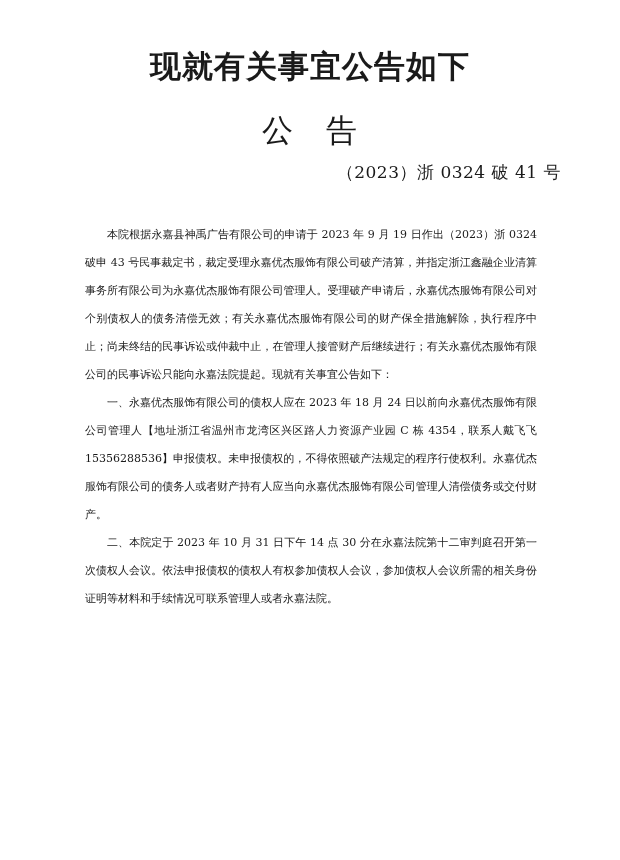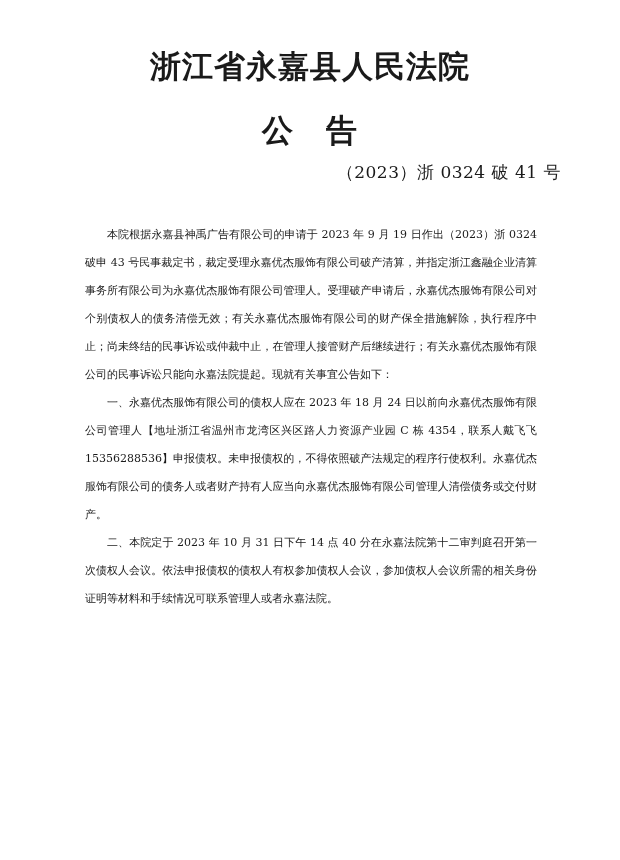--- a/index.html
+++ b/index.html
@@ -29,21 +29,21 @@
     white-space: nowrap;
   }
   .doc-title {
     position: absolute;
     top: 110px;
     left: 0;
     width: 620px;
     margin: 0;
     text-align: center;
     font-size: 31px;
-    font-weight: bold;
+    font-weight: normal;
     letter-spacing: 1px;
     white-space: nowrap;
   }
   .case-number {
     position: absolute;
     top: 161px;
     left: 0;
     width: 533px;
     text-align: right;
     font-size: 17px;
@@ -64,21 +64,21 @@
   .doc-body p {
     margin: 0;
     padding: 0;
     text-indent: 2em;
   }
 </style>
 </head>
 <body>
 
 <div class="page">
-  <h1 class="court-name">浙江省永嘉县人民法院</h1>
+  <h1 class="court-name">现就有关事宜公告如下</h1>
   <h2 class="doc-title">公　告</h2>
   <div class="case-number">（2023）浙 0324 破 41 号</div>
   <div class="doc-body">
     <p>本院根据永嘉县神禹广告有限公司的申请于 2023 年 9 月 19 日作出（2023）浙 0324 破申 43 号民事裁定书，裁定受理永嘉优杰服饰有限公司破产清算，并指定浙江鑫融企业清算事务所有限公司为永嘉优杰服饰有限公司管理人。受理破产申请后，永嘉优杰服饰有限公司对个别债权人的债务清偿无效；有关永嘉优杰服饰有限公司的财产保全措施解除，执行程序中止；尚未终结的民事诉讼或仲裁中止，在管理人接管财产后继续进行；有关永嘉优杰服饰有限公司的民事诉讼只能向永嘉法院提起。现就有关事宜公告如下：</p>
     <p>一、永嘉优杰服饰有限公司的债权人应在 2023 年 18 月 24 日以前向永嘉优杰服饰有限公司管理人【地址浙江省温州市龙湾区兴区路人力资源产业园 C 栋 4354，联系人戴飞飞 15356288536】申报债权。未申报债权的，不得依照破产法规定的程序行使权利。永嘉优杰服饰有限公司的债务人或者财产持有人应当向永嘉优杰服饰有限公司管理人清偿债务或交付财产。</p>
-    <p>二、本院定于 2023 年 10 月 31 日下午 14 点 40 分在永嘉法院第十二审判庭召开第一次债权人会议。依法申报债权的债权人有权参加债权人会议，参加债权人会议所需的相关身份证明等材料和手续情况可联系管理人或者永嘉法院。</p>
+    <p>二、本院定于 2023 年 10 月 31 日下午 14 点 30 分在永嘉法院第十二审判庭召开第一次债权人会议。依法申报债权的债权人有权参加债权人会议，参加债权人会议所需的相关身份证明等材料和手续情况可联系管理人或者永嘉法院。</p>
   </div>
 </div>
 
 </body></html>

